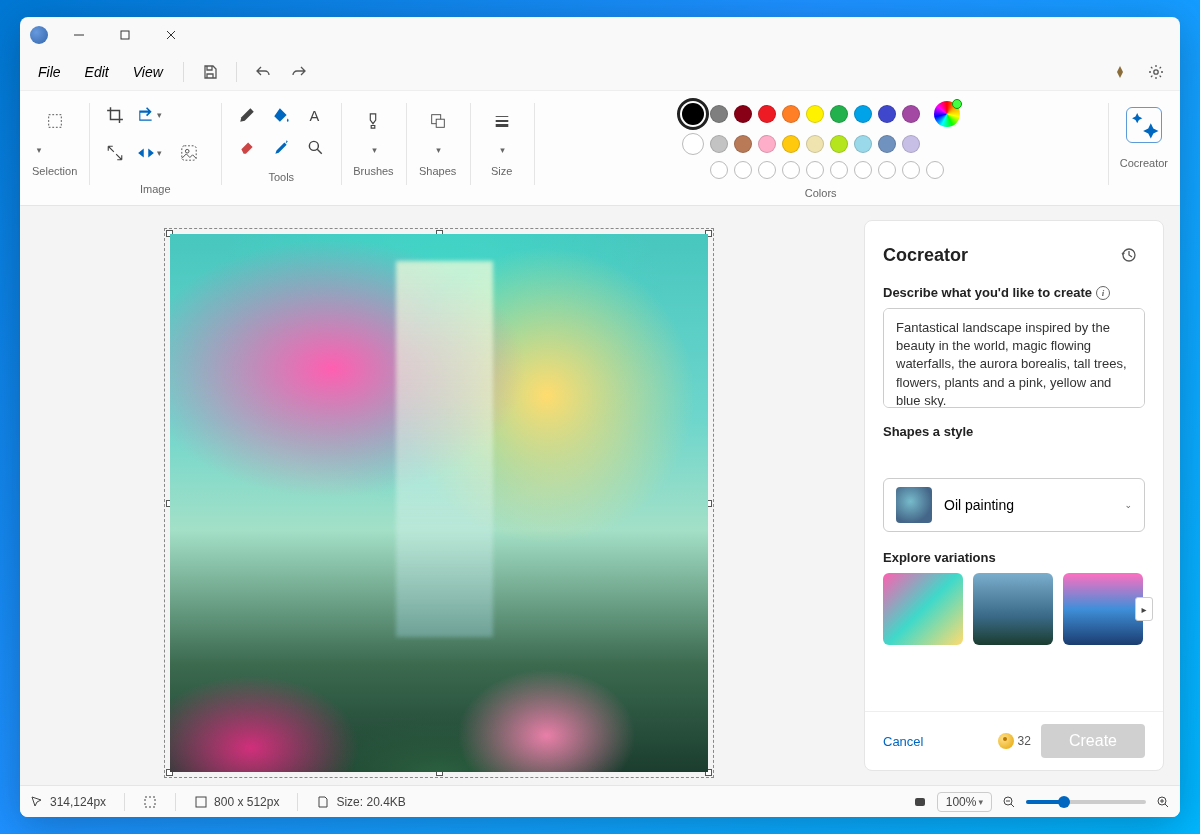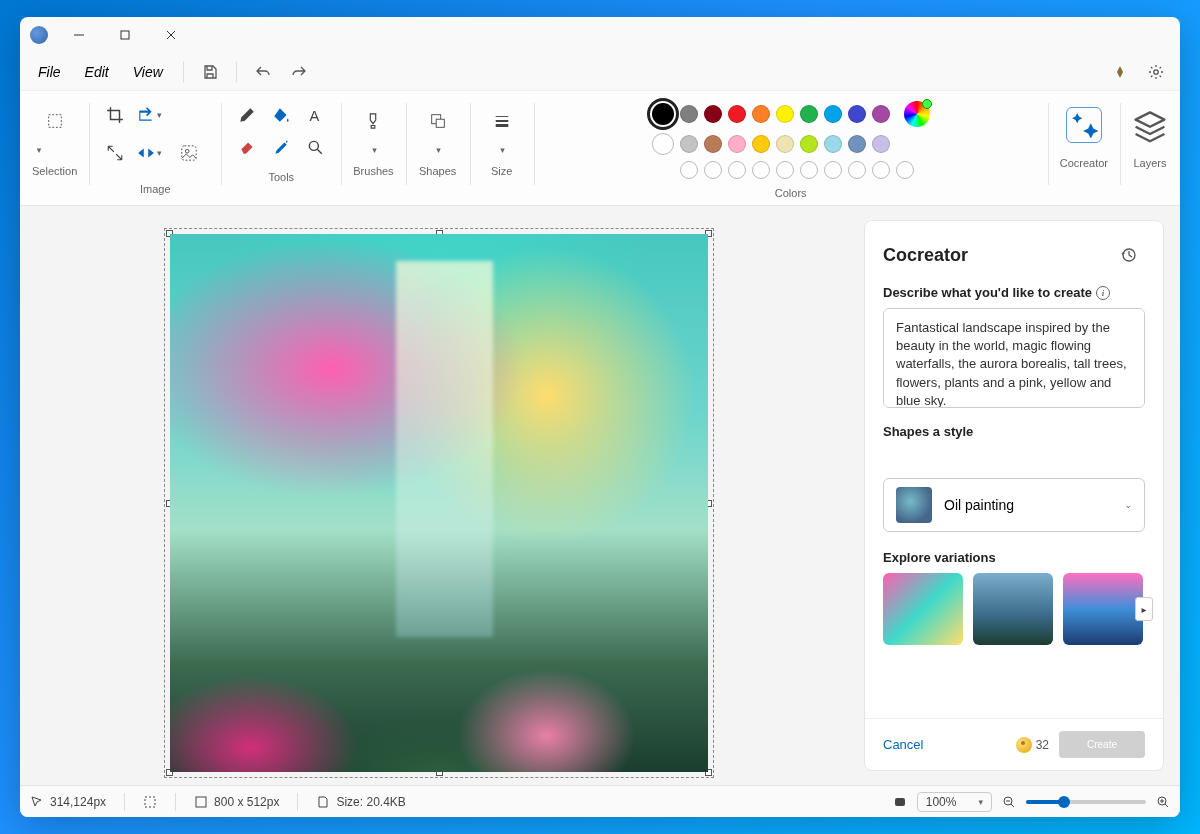--- a/index.html
+++ b/index.html
@@ -104,31 +104,31 @@
 .v1{background:linear-gradient(135deg,#ff5fb0,#3fd9c9 50%,#ffdc6e);}
 .v2{background:linear-gradient(180deg,#7baecc,#3a6a88 60%,#1b3d2f);}
 .v3{background:linear-gradient(180deg,#ff6fc0 0%,#3f8fd9 50%,#1b3d6f);}
 .var-next{position:absolute;right:-8px;top:50%;transform:translateY(-50%);width:18px;height:24px;background:#fff;border:1px solid #ccc;border-radius:3px;display:flex;align-items:center;justify-content:center;font-size:10px;color:#444;}
 .panel-spacer{flex:1;}
 .panel-foot { display:flex; align-items:center; gap:10px; border-top:1px solid #eee; padding-top:12px; margin:8px -18px -6px; padding-left:18px; padding-right:18px;}
 .panel-foot .cancel { color:#0067c0; font-size:13px; }
 .credits { margin-left:auto; display:flex; align-items:center; gap:4px; font-size:12px; color:#555;}
 .coin{width:16px;height:16px;border-radius:50%;background:radial-gradient(circle at 35% 35%,#ffe08a,#e6a400);position:relative;}
 .coin::after{content:"";position:absolute;top:4px;left:5px;width:4px;height:4px;border-radius:50%;background:#b97700;}
-.create-btn { background:#d0d0d0; color:#fff; padding:8px 28px; border:none; border-radius:4px; font-size:10px;}
+.create-btn { background:#d0d0d0; color:#fff; padding:8px 28px; border:none; border-radius:4px; font-size:16px;}
 
 .statusbar {
   height:32px; border-top:1px solid #e5e5e5; background:#fafafa;
   display:flex; align-items:center; font-size:12px; color:#444; padding:0 10px; gap:18px;
 }
 .statusbar .sitem{display:flex;align-items:center;gap:6px;}
 .statusbar svg{width:14px;height:14px;}
 .statusbar .sep2{width:1px;height:18px;background:#ddd;}
 .statusbar .right{margin-left:auto;display:flex;align-items:center;gap:10px;}
-.zoom-val{border:1px solid #ccc;border-radius:4px;padding:2px 8px;display:flex;align-items:center;gap:20px;}
+.zoom-val{border:1px solid #ccc;border-radius:4px;padding:2px 8px;display:flex;align-items:center;gap:0;}
 .slider{width:120px;height:4px;background:#ccc;border-radius:2px;position:relative;}
 .slider::before{content:"";position:absolute;left:0;width:32%;height:100%;background:#0067c0;border-radius:2px;}
 .slider::after{content:"";position:absolute;left:32%;top:-4px;width:12px;height:12px;border-radius:50%;background:#0067c0;margin-left:-6px;}
 .section-gap{height:16px;}
 .info-icon{width:14px;height:14px;border:1.2px solid #666;border-radius:50%;display:inline-flex;align-items:center;justify-content:center;font-size:9px;color:#666;font-style:italic;font-family:serif;}
 </style>
 </head>
 <body>
 
 <div class="window">
@@ -344,30 +344,20 @@
       <div class="group-tools" style="align-items:center;padding:10px 0">
         <div class="big-btn">
             <svg viewBox="0 0 20 20">
               <path fill="currentColor" d="M6 3l1 2 2 1-2 1-1 2-1-2-2-1 2-1zM14 9l1.5 3 3 1.5-3 1.5L14 18l-1.5-3-3-1.5 3-1.5z"></path>
             </svg>
           </div>
       </div>
       <div class="group-label">Cocreator</div>
     </div>
 
-    <div class="group">
-      <div class="group-tools" style="align-items:center;padding:10px 0">
-        <div class="plain-big">
-            <svg viewBox="0 0 20 20">
-              <path fill="none" stroke="currentColor" stroke-width="1.3" d="M10 3l8 4-8 4-8-4zM2 11l8 4 8-4M2 15l8 4 8-4" stroke-linejoin="round"></path>
-            </svg>
-          </div>
-      </div>
-      <div class="group-label">Layers</div>
-    </div>
   </div>
 
   <div class="workarea">
     <div class="canvas-wrap">
       <div class="canvas-frame">
         <div class="canvas-sel"></div>
         <div class="handle h-nw"></div>
         <div class="handle h-n"></div>
         <div class="handle h-ne"></div>
         <div class="handle h-w"></div>

